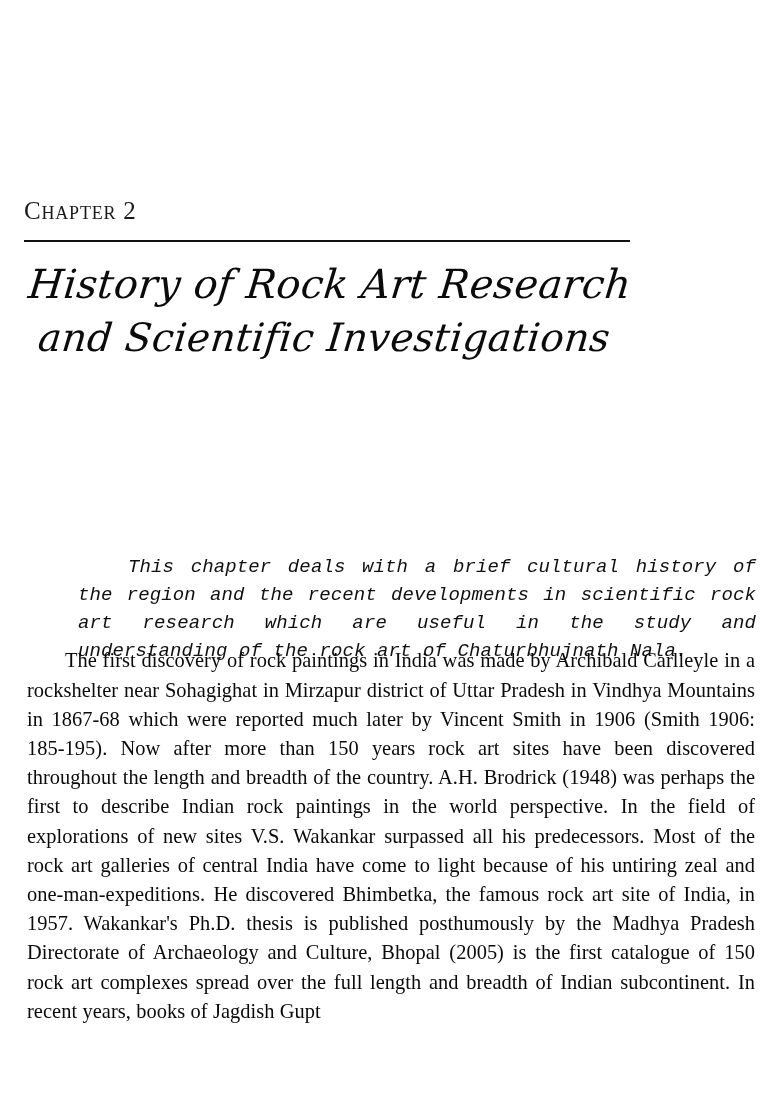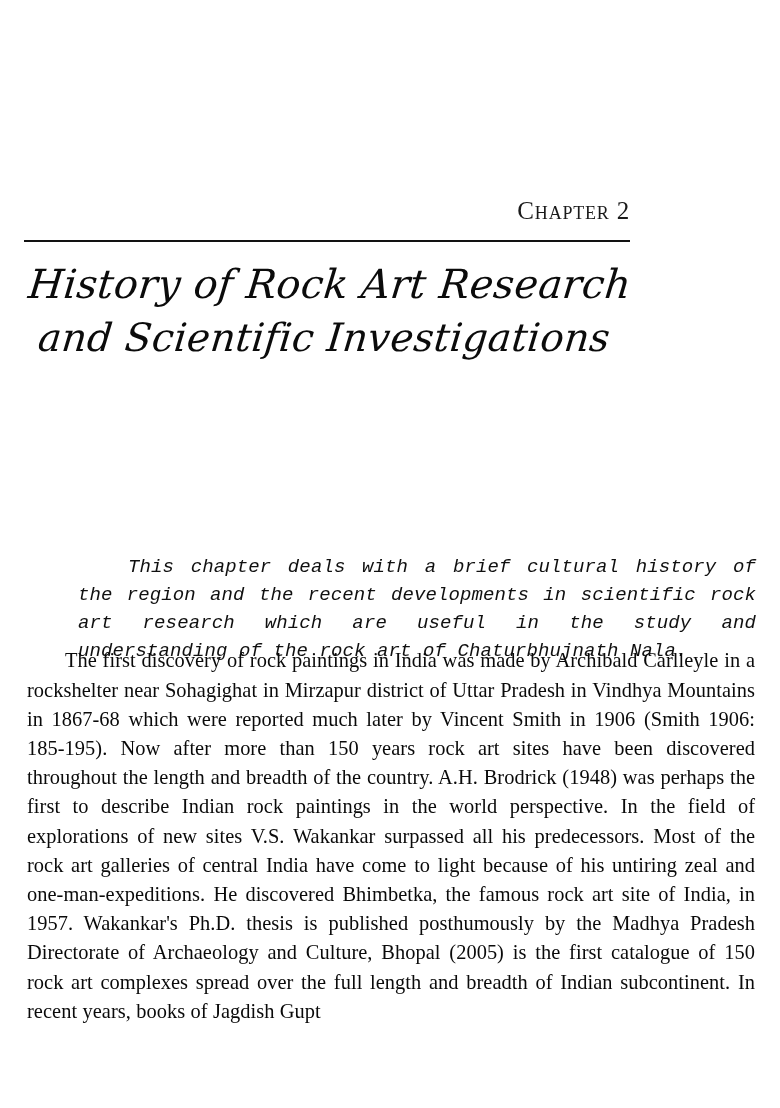--- a/index.html
+++ b/index.html
@@ -20,21 +20,21 @@
     font-family: "Liberation Serif", "DejaVu Serif", serif;
     -webkit-font-smoothing: antialiased;
   }
 
   
   .chapter-label {
     position: absolute;
     left: 24px;
     top: 196px;
     width: 606px;
-    text-align: right;
+    text-align: left;
     font-family: "Liberation Serif", "DejaVu Serif", serif;
     font-size: 25px;
     line-height: 30px;
     letter-spacing: 0.8px;
     font-variant: small-caps;
     color: #1a1a1a;
     white-space: nowrap;
   }
 
   

